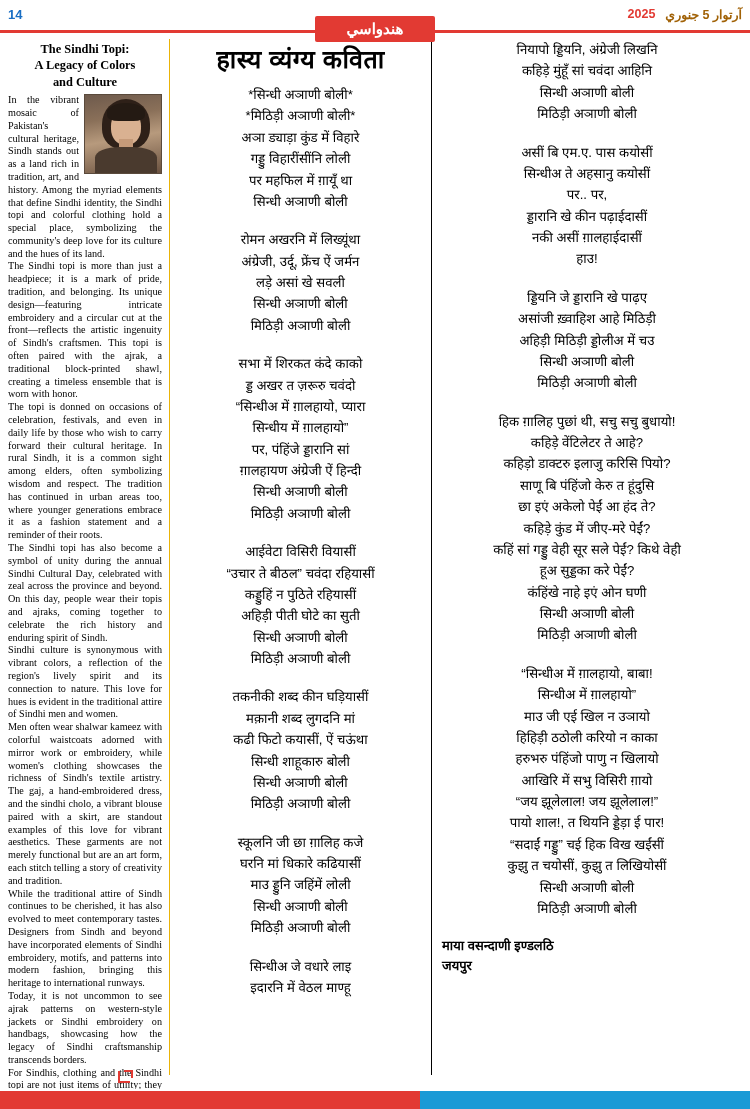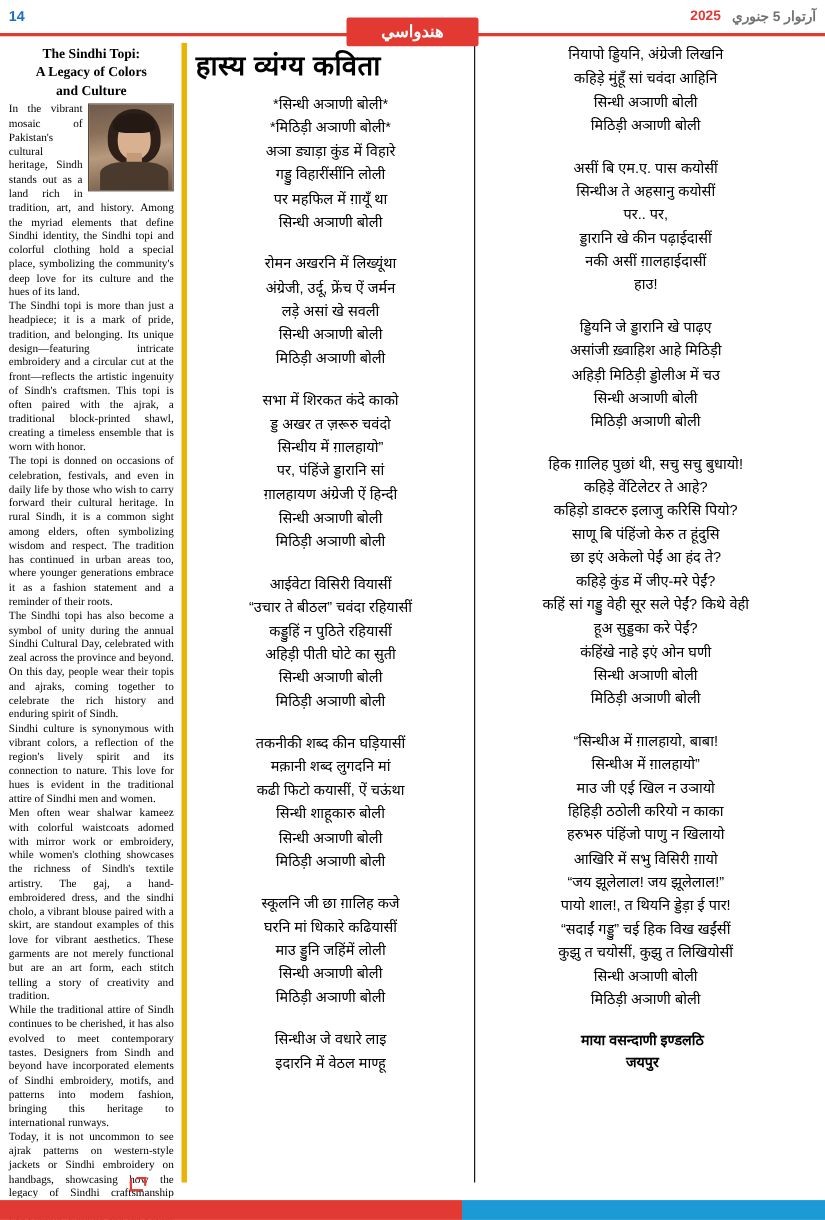--- a/index.html
+++ b/index.html
@@ -63,41 +63,41 @@
     margin-left: auto;
     display: flex;
     align-items: flex-start;
     gap: 10px;
     z-index: 2;
     font-family: "Liberation Sans", sans-serif;
     font-size: 12.5px;
     font-weight: bold;
   }
   .date-year { color: #e23a33; }
-  .date-rest { color: #737373; }
+  .date-rest { color: #a16207; }
 
   .rule-red {
     height: 3px;
     background: #e23a33;
     margin: 0;
   }
 
   
   .content {
     display: flex;
     padding: 6px 8px 0 8px;
     height: 1042px;
   }
   .col {
     position: relative;
   }
   .col-left {
     width: 162px;
     padding-right: 7px;
-    border-right: 5px solid #eab308;
+    border-right: 1px solid #eab308;
   }
   .col-mid {
     width: 262px;
     padding: 0 8px;
     border-right: 1px solid #000;
   }
   .col-right {
     width: 300px;
     padding-left: 10px;
   }
@@ -159,37 +159,38 @@
     font-size: 10.2px;
     line-height: 1.255;
     text-align: justify;
     font-family: "Liberation Serif", serif;
     hyphens: auto;
   }
   .body-text p { margin: 0 0 0 0; text-indent: 0; }
 
   
   .poem-title {
+    text-align: center;
     font-size: 25px;
     font-weight: bold;
     font-family: "Liberation Sans", sans-serif;
     margin: 2px 0 9px 0;
     letter-spacing: .5px;
   }
   .stanza {
     text-align: center;
     font-size: 13.2px;
     line-height: 1.62;
     font-family: "Liberation Sans", sans-serif;
     margin-bottom: 17px;
     font-weight: 500;
   }
   .stanza div { white-space: nowrap; }
   .sig {
-    text-align: center;
+    text-align: left;
     font-size: 13px;
     font-weight: bold;
     font-family: "Liberation Sans", sans-serif;
     line-height: 1.5;
     margin-top: 17px;
     padding-right: 6px;
   }
 
   
   .footer {
@@ -285,20 +286,21 @@
       <div>रोमन अखरनि में लिख्यूंथा</div>
       <div>अंग्रेजी, उर्दू, फ्रेंच ऐं जर्मन</div>
       <div>लड़े असां खे सवली</div>
       <div>सिन्धी अञाणी बोली</div>
       <div>मिठिड़ी अञाणी बोली</div>
     </div>
 
     <div class="stanza">
       <div>सभा में शिरकत कंदे काको</div>
       <div>ड्ड अखर त ज़रूरु चवंदो</div>
+      <div>“सिन्धीअ में ग़ालहायो, प्यारा</div>
       <div>सिन्धीय में ग़ालहायो”</div>
       <div>पर, पंहिंजे ड्डारानि सां</div>
       <div>ग़ालहायण अंग्रेजी ऐं हिन्दी</div>
       <div>सिन्धी अञाणी बोली</div>
       <div>मिठिड़ी अञाणी बोली</div>
     </div>
 
     <div class="stanza">
       <div>आईवेटा विसिरी वियासीं</div>
       <div>“उचार ते बीठल” चवंदा रहियासीं</div>

